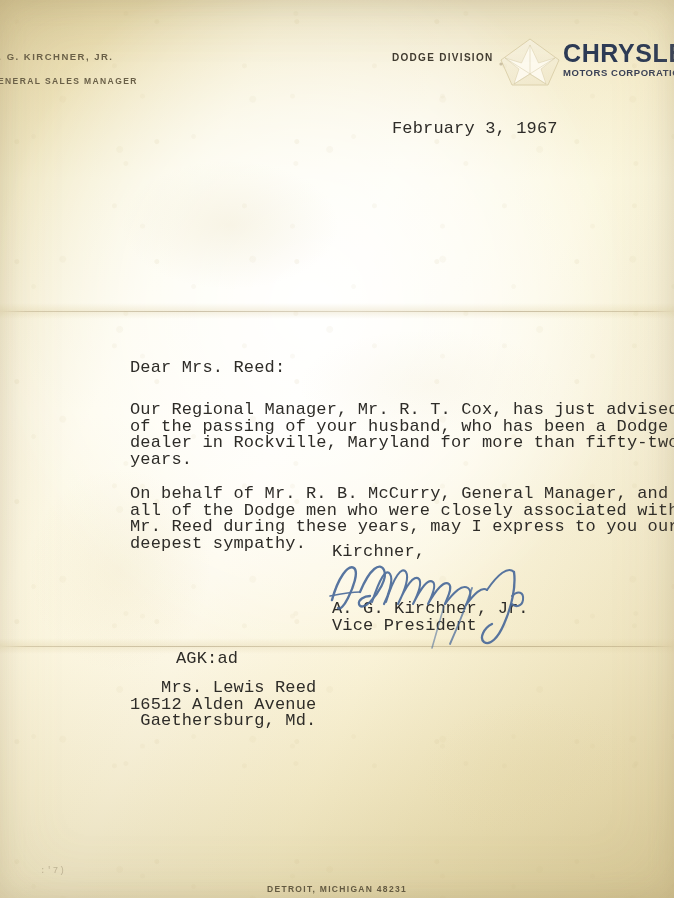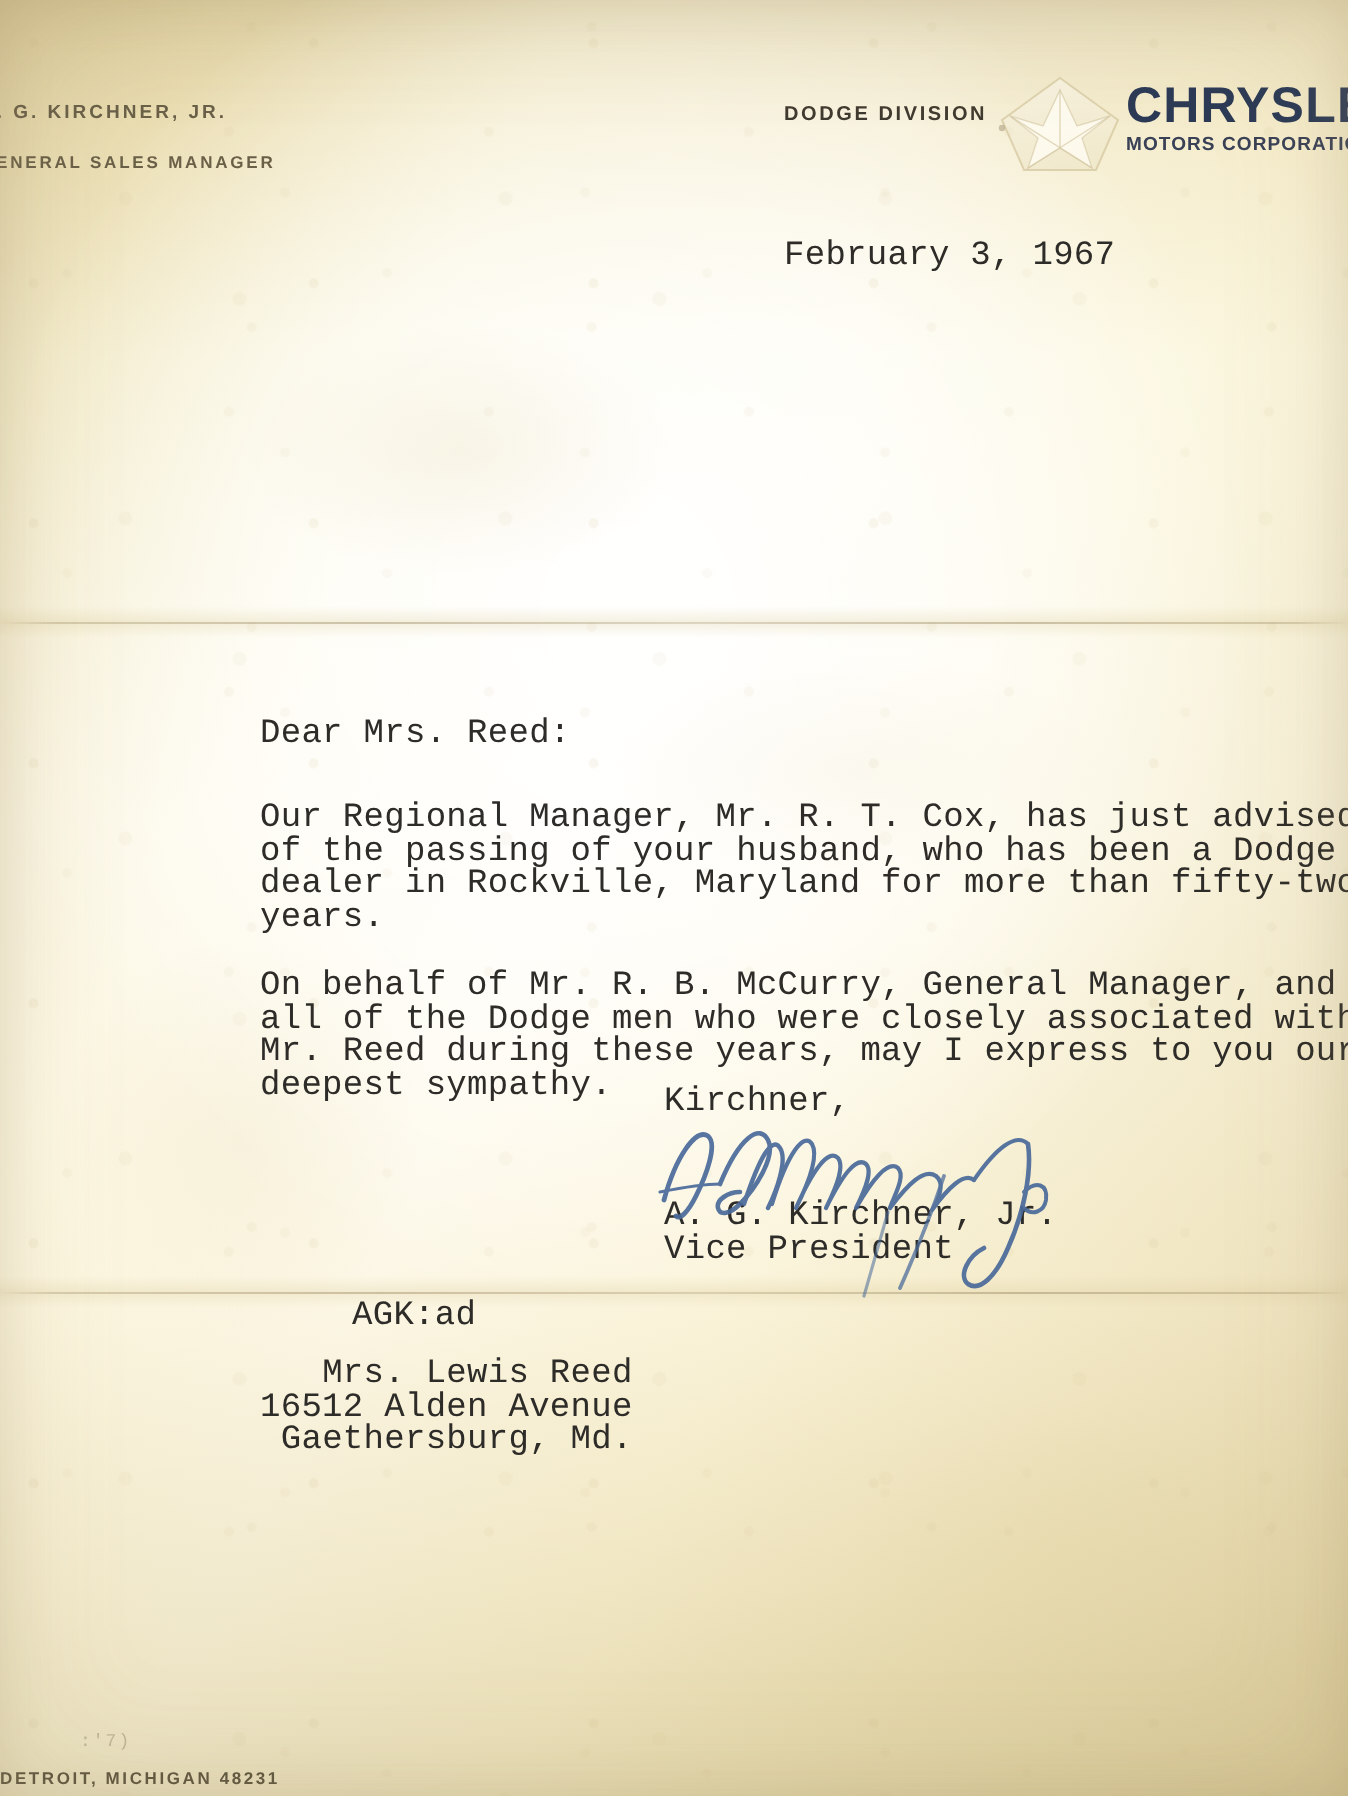--- a/index.html
+++ b/index.html
@@ -148,20 +148,21 @@
     left: 326px; top: 552px;
     width: 210px; height: 100px;
     pointer-events: none;
   }
 
   
   #footer {
     position: absolute;
     left: 0; right: 0;
     top: 884px;
+    text-align: center;
     font-size: 8.5px;
     font-weight: 700;
     letter-spacing: 1.3px;
     color: #5e563f;
   }
 
   
   #pencil {
     position: absolute;
     left: 40px; top: 866px;

